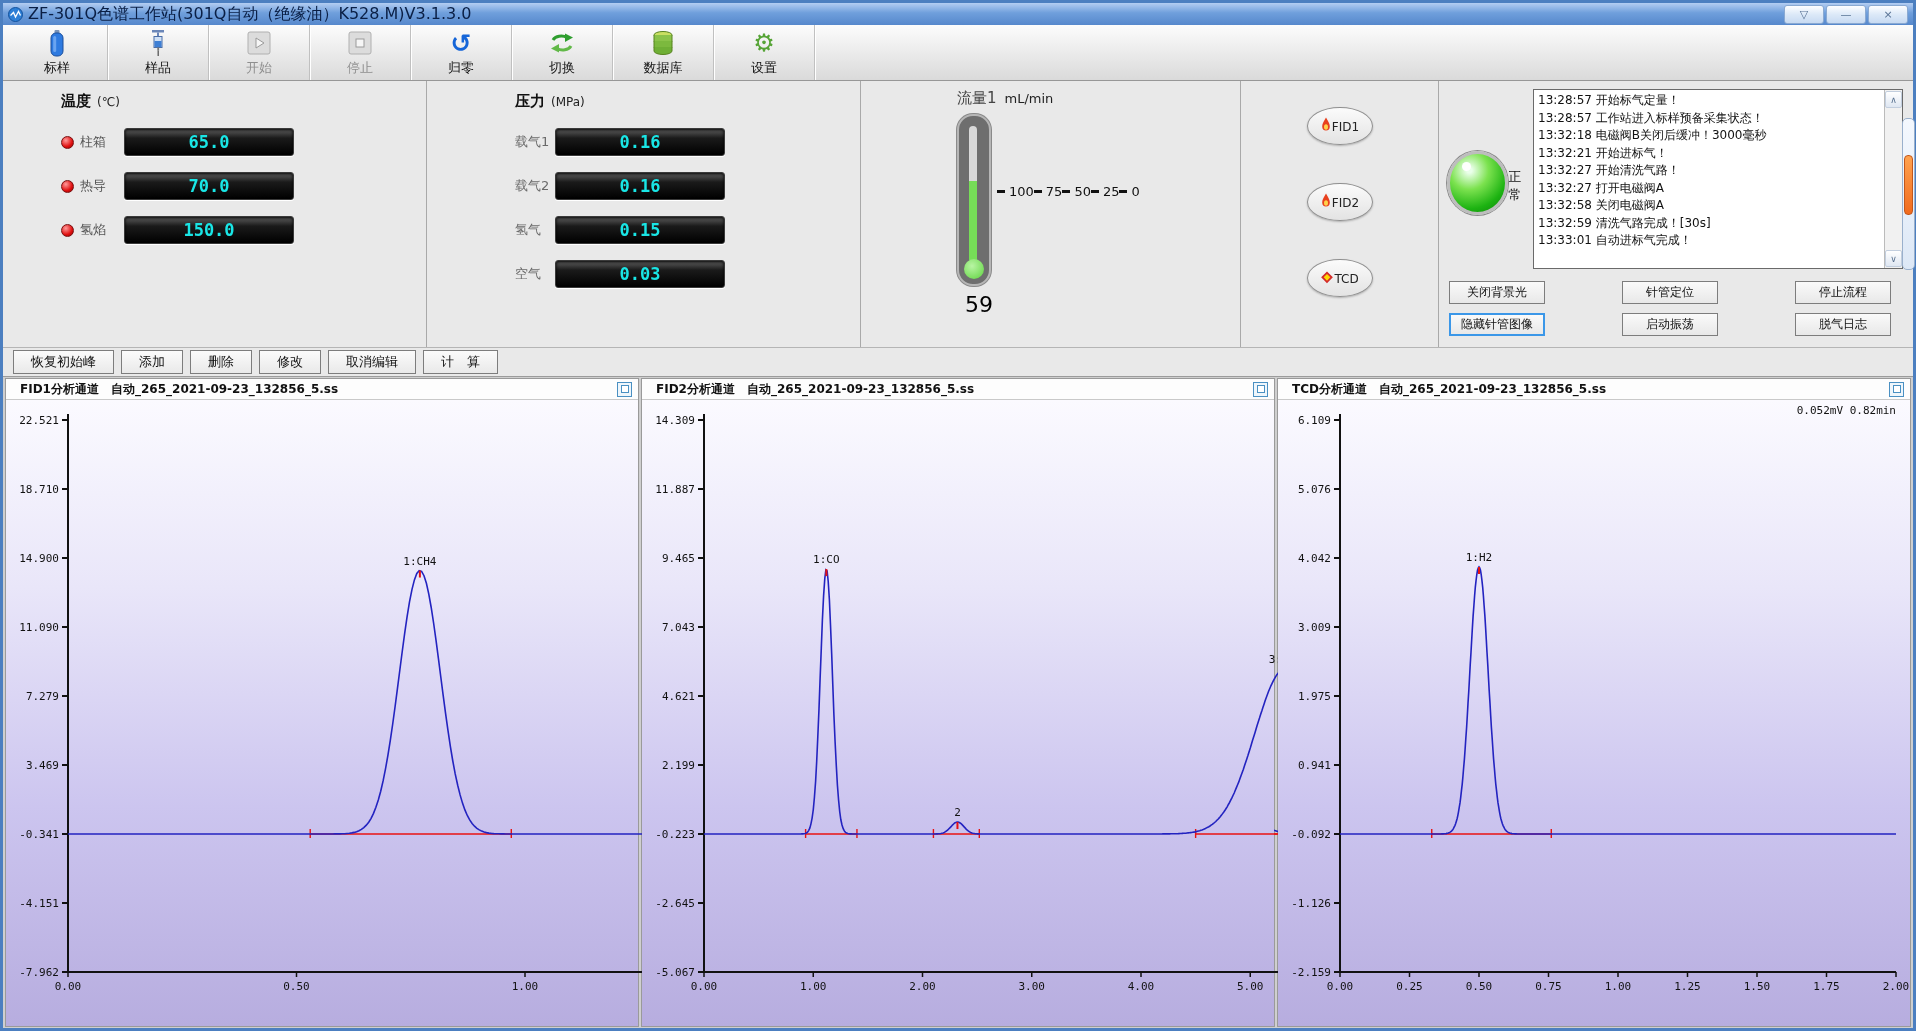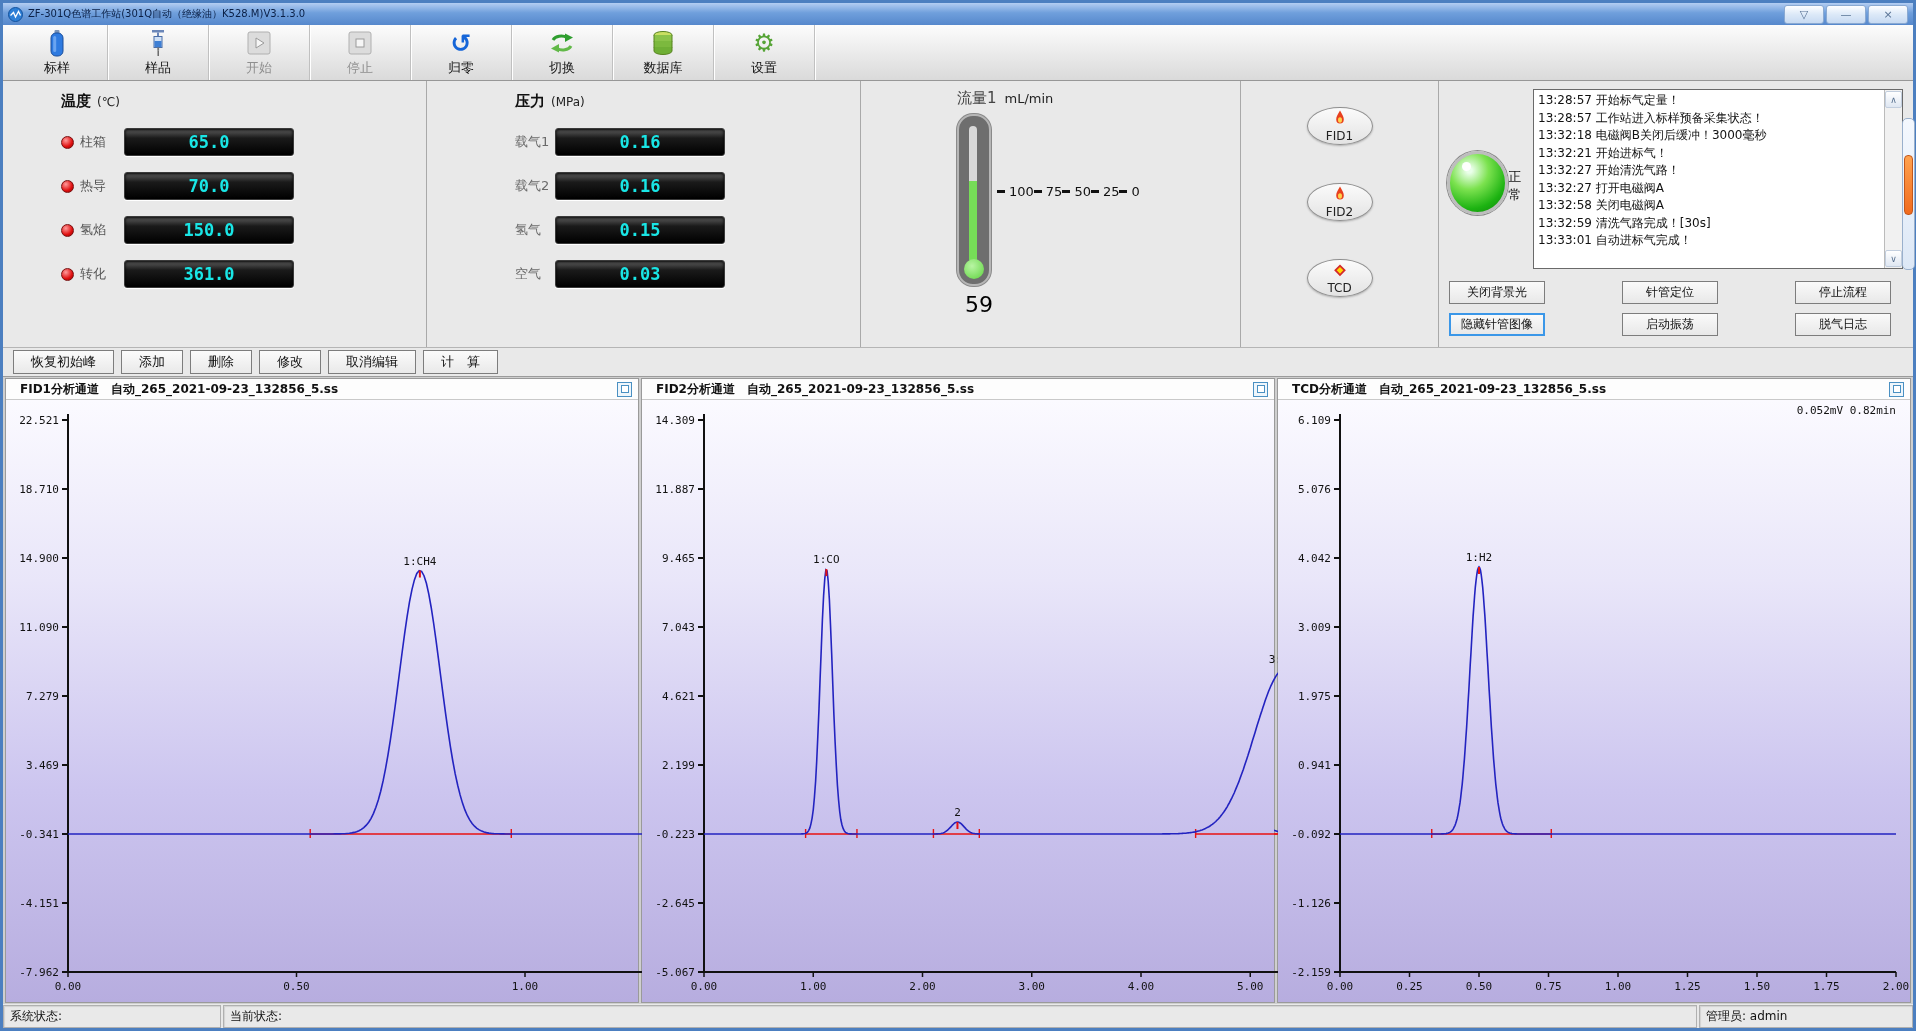--- a/index.html
+++ b/index.html
@@ -1,21 +1,21 @@
 <!DOCTYPE html>
 <html><head>
 <meta charset="utf-8">
 <style>
   html,body{margin:0;padding:0;background:#cfd9e8;}
   body{width:1916px;height:1031px;overflow:hidden;font-family:"DejaVu Sans",sans-serif;position:relative;}
   .window{position:absolute;inset:0;border:3px solid #4c7fc0;background:#e9e9e9;display:flex;flex-direction:column;box-sizing:border-box;}
 
   
   .titlebar{height:22px;flex:0 0 22px;background:linear-gradient(#b3cdf2,#6f9fdc 45%,#5688cc);display:flex;align-items:center;padding:0 5px;gap:5px;}
-  .titlebar .title{font-size:10px;color:#0a1f45;white-space:nowrap;}
+  .titlebar .title{font-size:16px;color:#0a1f45;white-space:nowrap;}
   .caption-group{margin-left:auto;display:flex;gap:2px;}
   .cap-btn{width:38px;height:17px;border:1px solid #89a9d2;border-radius:3px;background:linear-gradient(#fdfeff,#dce9f8 50%,#c7daf2);font-size:11px;color:#5a7496;display:flex;align-items:center;justify-content:center;line-height:1;cursor:default;}
 
   
   .toolbar{height:55px;flex:0 0 55px;background:linear-gradient(#fcfcfc,#dadada);border-bottom:1px solid #979797;display:flex;padding-left:4px;}
   .tb-btn{width:100px;border-right:1px solid #c0c0c0;box-shadow:1px 0 0 #fff;display:flex;flex-direction:column;align-items:center;justify-content:center;gap:1px;font-size:13px;color:#111;}
   .tb-btn.disabled{color:#8e8e8e;}
   .tb-ico{height:30px;display:flex;align-items:center;justify-content:center;}
   .glyph-zero{font-size:25px;font-weight:bold;color:#1565d8;line-height:1;}
   .glyph-gear{font-size:24px;color:#56a436;line-height:1;}
@@ -46,21 +46,21 @@
   .thermo{width:30px;height:168px;border-radius:16px;background:#6e6e6e;border:2px solid #b6b6b6;box-shadow:0 0 0 1px #8a8a8a;position:relative;}
   .tube{position:absolute;left:10px;top:10px;width:8px;bottom:24px;background:#d8d8d8;border-radius:4px 4px 0 0;overflow:hidden;}
   .tube-fill{position:absolute;left:0;right:0;bottom:0;background:#76dd57;}
   .bulb{position:absolute;left:5px;bottom:5px;width:20px;height:20px;border-radius:50%;background:radial-gradient(circle at 40% 35%,#b9f5a4,#5ed23e);}
   .gauge-ticks{display:flex;flex-direction:row;justify-content:space-between;margin-left:6px;padding:12px 0 30px 0;}
   .gtick{display:flex;align-items:center;font-size:13px;color:#111;}
   .gtick .dash{width:8px;height:3px;background:#111;margin-right:4px;}
   .gauge-value{font-size:22px;color:#000;margin:6px 0 0 2px;width:34px;text-align:right;}
 
   
-  .det-btn{width:64px;height:36px;border:1px solid #8f8f8f;border-radius:50%;background:linear-gradient(#fbfbfb,#e3e3e3);display:flex;flex-direction:column;align-items:center;justify-content:center;box-shadow:0 1px 2px rgba(0,0,0,.25);}
+  .det-btn{width:64px;height:36px;border:1px solid #8f8f8f;border-radius:50%;background:linear-gradient(#fbfbfb,#e3e3e3);display:flex;flex-direction:row;align-items:center;justify-content:center;box-shadow:0 1px 2px rgba(0,0,0,.25);}
   .det-label{font-size:12px;color:#222;line-height:1;margin-top:1px;}
 
   
   .log-top{display:flex;}
   .lamp-col{width:86px;display:flex;flex-direction:row;align-items:center;flex:0 0 86px;}
   .lamp{width:58px;height:58px;border-radius:50%;border:3px solid #bdbdbd;box-shadow:0 0 0 1px #8a8a8a;background:radial-gradient(circle at 35% 28%,#eaffea 5%,#7ce24f 35%,#1db312 70%,#0b7d09 100%);margin-top:8px;position:relative;}
   .lamp:after{content:"";position:absolute;left:12px;top:8px;width:9px;height:9px;border-radius:50%;background:rgba(255,255,255,.95);}
   .lamp-label{font-size:13px;color:#111;margin-top:14px;}
   .logbox{flex:1;height:178px;border:1px solid #6a6a6a;background:#fff;display:flex;}
   .loglines{flex:1;padding:2px 4px;font-size:12px;line-height:17.5px;color:#111;overflow:hidden;font-family:"DejaVu Sans",sans-serif;white-space:nowrap;}
@@ -208,25 +208,20 @@
           </div>
           <div class="meter-row">
             <span class="led"></span>
             <span class="mlabel dark">热导</span>
             <div class="lcd">70.0</div>
           </div>
           <div class="meter-row">
             <span class="led"></span>
             <span class="mlabel dark">氢焰</span>
             <div class="lcd">150.0</div>
-          </div>
-          <div class="meter-row">
-            <span class="led"></span>
-            <span class="mlabel dark">转化</span>
-            <div class="lcd">361.0</div>
           </div>
         </div>
     </section>
 
     <section class="sec sec-press">
       <div>
         <span class="grp-title">压力</span><span class="grp-unit">(MPa)</span>
       </div>
       <div id="press-rows">
           <div class="meter-row press-row">
@@ -547,22 +542,17 @@
             <line x1="153.74" y1="428.99999999999994" x2="153.74" y2="437.99999999999994" stroke="#e81212" stroke-width="1.4"></line>
             <line x1="273.28" y1="428.99999999999994" x2="273.28" y2="437.99999999999994" stroke="#e81212" stroke-width="1.4"></line>
             <path d="M62.0 434.0L62.7 434.0L63.5 434.0L64.2 434.0L64.9 434.0L65.7 434.0L66.4 434.0L67.1 434.0L67.9 434.0L68.6 434.0L69.3 434.0L70.0 434.0L70.8 434.0L71.5 434.0L72.2 434.0L73.0 434.0L73.7 434.0L74.4 434.0L75.2 434.0L75.9 434.0L76.6 434.0L77.4 434.0L78.1 434.0L78.8 434.0L79.6 434.0L80.3 434.0L81.0 434.0L81.8 434.0L82.5 434.0L83.2 434.0L83.9 434.0L84.7 434.0L85.4 434.0L86.1 434.0L86.9 434.0L87.6 434.0L88.3 434.0L89.1 434.0L89.8 434.0L90.5 434.0L91.3 434.0L92.0 434.0L92.7 434.0L93.5 434.0L94.2 434.0L94.9 434.0L95.7 434.0L96.4 434.0L97.1 434.0L97.8 434.0L98.6 434.0L99.3 434.0L100.0 434.0L100.8 434.0L101.5 434.0L102.2 434.0L103.0 434.0L103.7 434.0L104.4 434.0L105.2 434.0L105.9 434.0L106.6 434.0L107.4 434.0L108.1 434.0L108.8 434.0L109.6 434.0L110.3 434.0L111.0 434.0L111.7 434.0L112.5 434.0L113.2 434.0L113.9 434.0L114.7 434.0L115.4 434.0L116.1 434.0L116.9 434.0L117.6 434.0L118.3 434.0L119.1 434.0L119.8 434.0L120.5 434.0L121.3 434.0L122.0 434.0L122.7 434.0L123.5 434.0L124.2 434.0L124.9 434.0L125.6 434.0L126.4 434.0L127.1 434.0L127.8 434.0L128.6 434.0L129.3 434.0L130.0 434.0L130.8 434.0L131.5 434.0L132.2 434.0L133.0 434.0L133.7 434.0L134.4 434.0L135.2 434.0L135.9 434.0L136.6 434.0L137.4 434.0L138.1 434.0L138.8 434.0L139.5 434.0L140.3 434.0L141.0 434.0L141.7 434.0L142.5 434.0L143.2 434.0L143.9 434.0L144.7 434.0L145.4 434.0L146.1 434.0L146.9 434.0L147.6 434.0L148.3 434.0L149.1 434.0L149.8 434.0L150.5 434.0L151.3 434.0L152.0 434.0L152.7 434.0L153.4 434.0L154.2 434.0L154.9 434.0L155.6 434.0L156.4 434.0L157.1 434.0L157.8 434.0L158.6 434.0L159.3 434.0L160.0 434.0L160.8 434.0L161.5 434.0L162.2 434.0L163.0 434.0L163.7 433.9L164.4 433.9L165.2 433.9L165.9 433.8L166.6 433.8L167.3 433.7L168.1 433.6L168.8 433.4L169.5 433.3L170.3 433.0L171.0 432.7L171.7 432.4L172.5 431.9L173.2 431.3L173.9 430.6L174.7 429.7L175.4 428.6L176.1 427.2L176.9 425.6L177.6 423.7L178.3 421.4L179.1 418.7L179.8 415.6L180.5 411.9L181.2 407.7L182.0 402.9L182.7 397.4L183.4 391.2L184.2 384.3L184.9 376.7L185.6 368.3L186.4 359.1L187.1 349.3L187.8 338.7L188.6 327.5L189.3 315.7L190.0 303.4L190.8 290.8L191.5 278.0L192.2 265.1L193.0 252.2L193.7 239.7L194.4 227.6L195.1 216.1L195.9 205.5L196.6 195.8L197.3 187.4L198.1 180.2L198.8 174.5L199.5 170.3L200.3 167.8L201.0 166.9L201.7 167.8L202.5 170.3L203.2 174.5L203.9 180.2L204.7 187.4L205.4 195.8L206.1 205.5L206.9 216.1L207.6 227.6L208.3 239.7L209.0 252.2L209.8 265.1L210.5 278.0L211.2 290.8L212.0 303.4L212.7 315.7L213.4 327.5L214.2 338.7L214.9 349.3L215.6 359.1L216.4 368.3L217.1 376.7L217.8 384.3L218.6 391.2L219.3 397.4L220.0 402.9L220.8 407.7L221.5 411.9L222.2 415.6L222.9 418.7L223.7 421.4L224.4 423.7L225.1 425.6L225.9 427.2L226.6 428.6L227.3 429.7L228.1 430.6L228.8 431.3L229.5 431.9L230.3 432.4L231.0 432.7L231.7 433.0L232.5 433.3L233.2 433.4L233.9 433.6L234.7 433.7L235.4 433.8L236.1 433.8L236.8 433.9L237.6 433.9L238.3 433.9L239.0 434.0L239.8 434.0L240.5 434.0L241.2 434.0L242.0 434.0L242.7 434.0L243.4 434.0L244.2 434.0L244.9 434.0L245.6 434.0L246.4 434.0L247.1 434.0L247.8 434.0L248.6 434.0L249.3 434.0L250.0 434.0L250.7 434.0L251.5 434.0L252.2 434.0L252.9 434.0L253.7 434.0L254.4 434.0L255.1 434.0L255.9 434.0L256.6 434.0L257.3 434.0L258.1 434.0L258.8 434.0L259.5 434.0L260.3 434.0L261.0 434.0L261.7 434.0L262.5 434.0L263.2 434.0L263.9 434.0L264.6 434.0L265.4 434.0L266.1 434.0L266.8 434.0L267.6 434.0L268.3 434.0L269.0 434.0L269.8 434.0L270.5 434.0L271.2 434.0L272.0 434.0L272.7 434.0L273.4 434.0L274.2 434.0L274.9 434.0L275.6 434.0L276.4 434.0L277.1 434.0L277.8 434.0L278.5 434.0L279.3 434.0L280.0 434.0L280.7 434.0L281.5 434.0L282.2 434.0L282.9 434.0L283.7 434.0L284.4 434.0L285.1 434.0L285.9 434.0L286.6 434.0L287.3 434.0L288.1 434.0L288.8 434.0L289.5 434.0L290.3 434.0L291.0 434.0L291.7 434.0L292.4 434.0L293.2 434.0L293.9 434.0L294.6 434.0L295.4 434.0L296.1 434.0L296.8 434.0L297.6 434.0L298.3 434.0L299.0 434.0L299.8 434.0L300.5 434.0L301.2 434.0L302.0 434.0L302.7 434.0L303.4 434.0L304.2 434.0L304.9 434.0L305.6 434.0L306.3 434.0L307.1 434.0L307.8 434.0L308.5 434.0L309.3 434.0L310.0 434.0L310.7 434.0L311.5 434.0L312.2 434.0L312.9 434.0L313.7 434.0L314.4 434.0L315.1 434.0L315.9 434.0L316.6 434.0L317.3 434.0L318.1 434.0L318.8 434.0L319.5 434.0L320.2 434.0L321.0 434.0L321.7 434.0L322.4 434.0L323.2 434.0L323.9 434.0L324.6 434.0L325.4 434.0L326.1 434.0L326.8 434.0L327.6 434.0L328.3 434.0L329.0 434.0L329.8 434.0L330.5 434.0L331.2 434.0L332.0 434.0L332.7 434.0L333.4 434.0L334.1 434.0L334.9 434.0L335.6 434.0L336.3 434.0L337.1 434.0L337.8 434.0L338.5 434.0L339.3 434.0L340.0 434.0L340.7 434.0L341.5 434.0L342.2 434.0L342.9 434.0L343.7 434.0L344.4 434.0L345.1 434.0L345.9 434.0L346.6 434.0L347.3 434.0L348.0 434.0L348.8 434.0L349.5 434.0L350.2 434.0L351.0 434.0L351.7 434.0L352.4 434.0L353.2 434.0L353.9 434.0L354.6 434.0L355.4 434.0L356.1 434.0L356.8 434.0L357.6 434.0L358.3 434.0L359.0 434.0L359.8 434.0L360.5 434.0L361.2 434.0L361.9 434.0L362.7 434.0L363.4 434.0L364.1 434.0L364.9 434.0L365.6 434.0L366.3 434.0L367.1 434.0L367.8 434.0L368.5 434.0L369.3 434.0L370.0 434.0L370.7 434.0L371.5 434.0L372.2 434.0L372.9 434.0L373.7 434.0L374.4 434.0L375.1 434.0L375.8 434.0L376.6 434.0L377.3 434.0L378.0 434.0L378.8 434.0L379.5 434.0L380.2 434.0L381.0 434.0L381.7 434.0L382.4 434.0L383.2 434.0L383.9 434.0L384.6 434.0L385.4 434.0L386.1 434.0L386.8 434.0L387.6 434.0L388.3 434.0L389.0 434.0L389.7 434.0L390.5 434.0L391.2 434.0L391.9 434.0L392.7 434.0L393.4 434.0L394.1 434.0L394.9 434.0L395.6 434.0L396.3 434.0L397.1 434.0L397.8 434.0L398.5 434.0L399.3 434.0L400.0 434.0L400.7 434.0L401.5 434.0L402.2 434.0L402.9 434.0L403.6 434.0L404.4 434.0L405.1 434.0L405.8 434.0L406.6 434.0L407.3 434.0L408.0 434.0L408.8 434.0L409.5 434.0L410.2 434.0L411.0 434.0L411.7 434.0L412.4 434.0L413.2 434.0L413.9 434.0L414.6 434.0L415.4 434.0L416.1 434.0L416.8 434.0L417.5 434.0L418.3 434.0L419.0 434.0L419.7 434.0L420.5 434.0L421.2 434.0L421.9 434.0L422.7 434.0L423.4 434.0L424.1 434.0L424.9 434.0L425.6 434.0L426.3 434.0L427.1 434.0L427.8 434.0L428.5 434.0L429.3 434.0L430.0 434.0L430.7 434.0L431.4 434.0L432.2 434.0L432.9 434.0L433.6 434.0L434.4 434.0L435.1 434.0L435.8 434.0L436.6 434.0L437.3 434.0L438.0 434.0L438.8 434.0L439.5 434.0L440.2 434.0L441.0 434.0L441.7 434.0L442.4 434.0L443.2 434.0L443.9 434.0L444.6 434.0L445.3 434.0L446.1 434.0L446.8 434.0L447.5 434.0L448.3 434.0L449.0 434.0L449.7 434.0L450.5 434.0L451.2 434.0L451.9 434.0L452.7 434.0L453.4 434.0L454.1 434.0L454.9 434.0L455.6 434.0L456.3 434.0L457.1 434.0L457.8 434.0L458.5 434.0L459.2 434.0L460.0 434.0L460.7 434.0L461.4 434.0L462.2 434.0L462.9 434.0L463.6 434.0L464.4 434.0L465.1 434.0L465.8 434.0L466.6 434.0L467.3 434.0L468.0 434.0L468.8 434.0L469.5 434.0L470.2 434.0L471.0 434.0L471.7 434.0L472.4 434.0L473.1 434.0L473.9 434.0L474.6 434.0L475.3 434.0L476.1 434.0L476.8 434.0L477.5 434.0L478.3 434.0L479.0 434.0L479.7 434.0L480.5 434.0L481.2 434.0L481.9 434.0L482.7 434.0L483.4 434.0L484.1 434.0L484.9 434.0L485.6 434.0L486.3 434.0L487.0 434.0L487.8 434.0L488.5 434.0L489.2 434.0L490.0 434.0L490.7 434.0L491.4 434.0L492.2 434.0L492.9 434.0L493.6 434.0L494.4 434.0L495.1 434.0L495.8 434.0L496.6 434.0L497.3 434.0L498.0 434.0L498.8 434.0L499.5 434.0L500.2 434.0L500.9 434.0L501.7 434.0L502.4 434.0L503.1 434.0L503.9 434.0L504.6 434.0L505.3 434.0L506.1 434.0L506.8 434.0L507.5 434.0L508.3 434.0L509.0 434.0L509.7 434.0L510.5 434.0L511.2 434.0L511.9 434.0L512.7 434.0L513.4 434.0L514.1 434.0L514.8 434.0L515.6 434.0L516.3 434.0L517.0 434.0L517.8 434.0L518.5 434.0L519.2 434.0L520.0 434.0L520.7 434.0L521.4 434.0L522.2 434.0L522.9 434.0L523.6 434.0L524.4 434.0L525.1 434.0L525.8 434.0L526.6 434.0L527.3 434.0L528.0 434.0L528.7 434.0L529.5 434.0L530.2 434.0L530.9 434.0L531.7 434.0L532.4 434.0L533.1 434.0L533.9 434.0L534.6 434.0L535.3 434.0L536.1 434.0L536.8 434.0L537.5 434.0L538.3 434.0L539.0 434.0L539.7 434.0L540.5 434.0L541.2 434.0L541.9 434.0L542.6 434.0L543.4 434.0L544.1 434.0L544.8 434.0L545.6 434.0L546.3 434.0L547.0 434.0L547.8 434.0L548.5 434.0L549.2 434.0L550.0 434.0L550.7 434.0L551.4 434.0L552.2 434.0L552.9 434.0L553.6 434.0L554.4 434.0L555.1 434.0L555.8 434.0L556.5 434.0L557.3 434.0L558.0 434.0L558.7 434.0L559.5 434.0L560.2 434.0L560.9 434.0L561.7 434.0L562.4 434.0L563.1 434.0L563.9 434.0L564.6 434.0L565.3 434.0L566.1 434.0L566.8 434.0L567.5 434.0L568.3 434.0L569.0 434.0L569.7 434.0L570.4 434.0L571.2 434.0L571.9 434.0L572.6 434.0L573.4 434.0L574.1 434.0L574.8 434.0L575.6 434.0L576.3 434.0L577.0 434.0L577.8 434.0L578.5 434.0L579.2 434.0L580.0 434.0L580.7 434.0L581.4 434.0L582.2 434.0L582.9 434.0L583.6 434.0L584.3 434.0L585.1 434.0L585.8 434.0L586.5 434.0L587.3 434.0L588.0 434.0L588.7 434.0L589.5 434.0L590.2 434.0L590.9 434.0L591.7 434.0L592.4 434.0L593.1 434.0L593.9 434.0L594.6 434.0L595.3 434.0L596.1 434.0L596.8 434.0L597.5 434.0L598.2 434.0L599.0 434.0L599.7 434.0L600.4 434.0L601.2 434.0L601.9 434.0L602.6 434.0L603.4 434.0L604.1 434.0L604.8 434.0L605.6 434.0L606.3 434.0L607.0 434.0L607.8 434.0L608.5 434.0L609.2 434.0L610.0 434.0L610.7 434.0L611.4 434.0L612.1 434.0L612.9 434.0L613.6 434.0L614.3 434.0L615.1 434.0L615.8 434.0L616.5 434.0L617.3 434.0L618.0 434.0" fill="none" stroke="#2323c0" stroke-width="1.6"></path>
             <line x1="201" y1="166.94629898403483" x2="201" y2="173.94629898403483" stroke="#e81212" stroke-width="2"></line>
             <text x="201" y="160.94629898403483" text-anchor="middle" class="peak-text">1:H2</text>
           </svg>
         </div>
       </div>
     </div>
 
-  <div class="statusbar">
-    <div class="sb-cell sb-c1">系统状态:</div>
-    <div class="sb-cell sb-c2">当前状态:</div>
-    <div class="sb-cell sb-c3">管理员: admin</div>
-  </div>
 </div>
 
 <div class="edge-slider">
   <div class="edge-thumb"></div>
 </div>
 
 </body></html>

